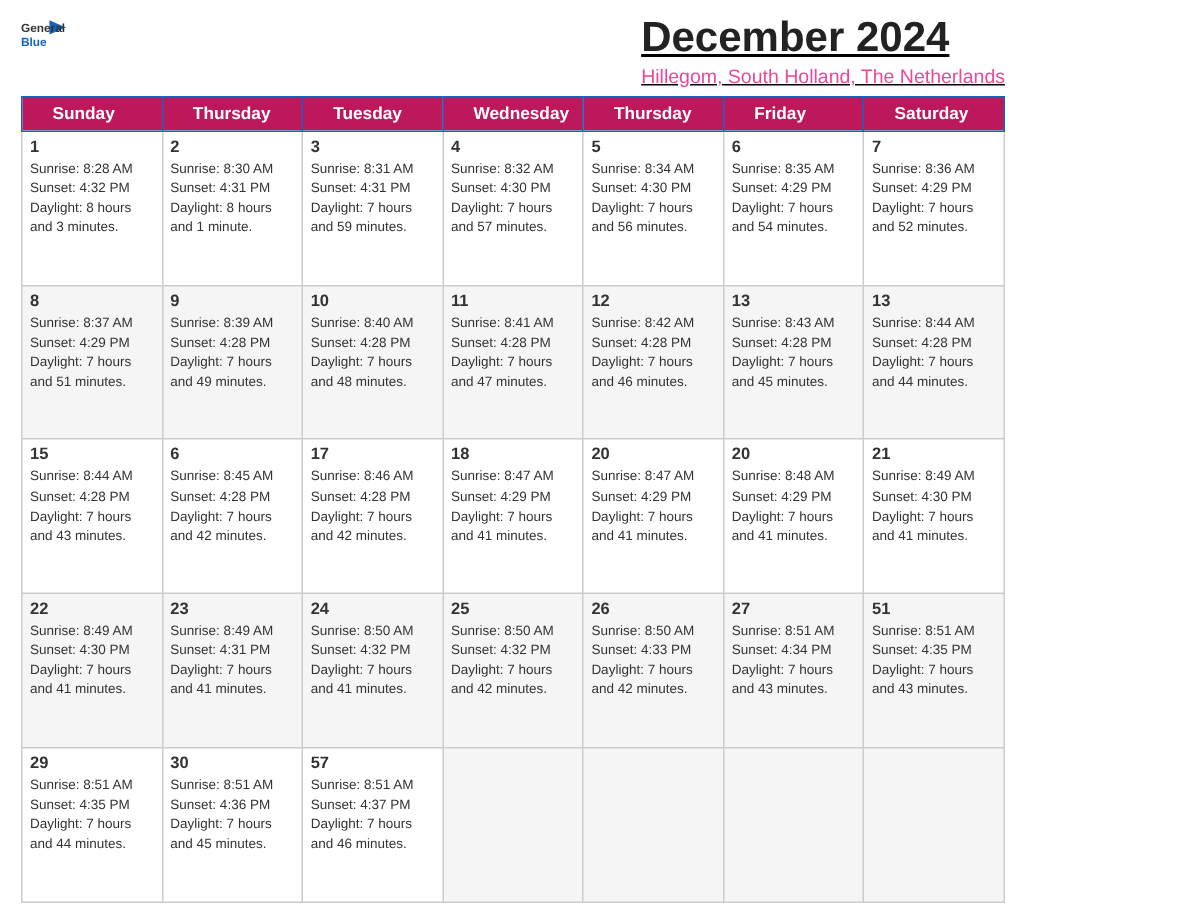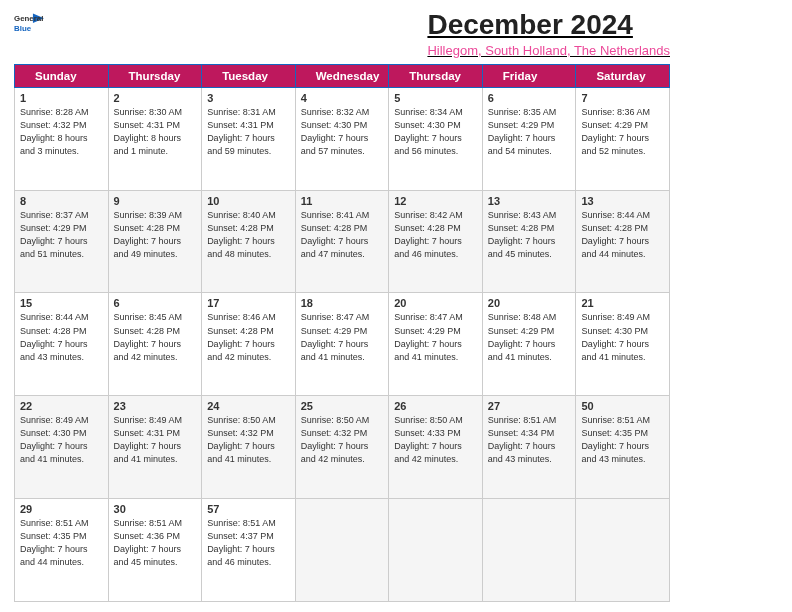--- a/index.html
+++ b/index.html
@@ -233,21 +233,21 @@
           </td>
           <td>
             <span class="day-num">26</span>
             <div class="day-info">Sunrise: 8:50 AM<br>Sunset: 4:33 PM<br>Daylight: 7 hours and 42 minutes.</div>
           </td>
           <td>
             <span class="day-num">27</span>
             <div class="day-info">Sunrise: 8:51 AM<br>Sunset: 4:34 PM<br>Daylight: 7 hours and 43 minutes.</div>
           </td>
           <td>
-            <span class="day-num">50</span>
+            <span class="day-num">51</span>
             <div class="day-info">Sunrise: 8:51 AM<br>Sunset: 4:35 PM<br>Daylight: 7 hours and 43 minutes.</div>
           </td>
         </tr>
         <tr>
           <td>
             <span class="day-num">29</span>
             <div class="day-info">Sunrise: 8:51 AM<br>Sunset: 4:35 PM<br>Daylight: 7 hours and 44 minutes.</div>
           </td>
           <td>
             <span class="day-num">30</span>

